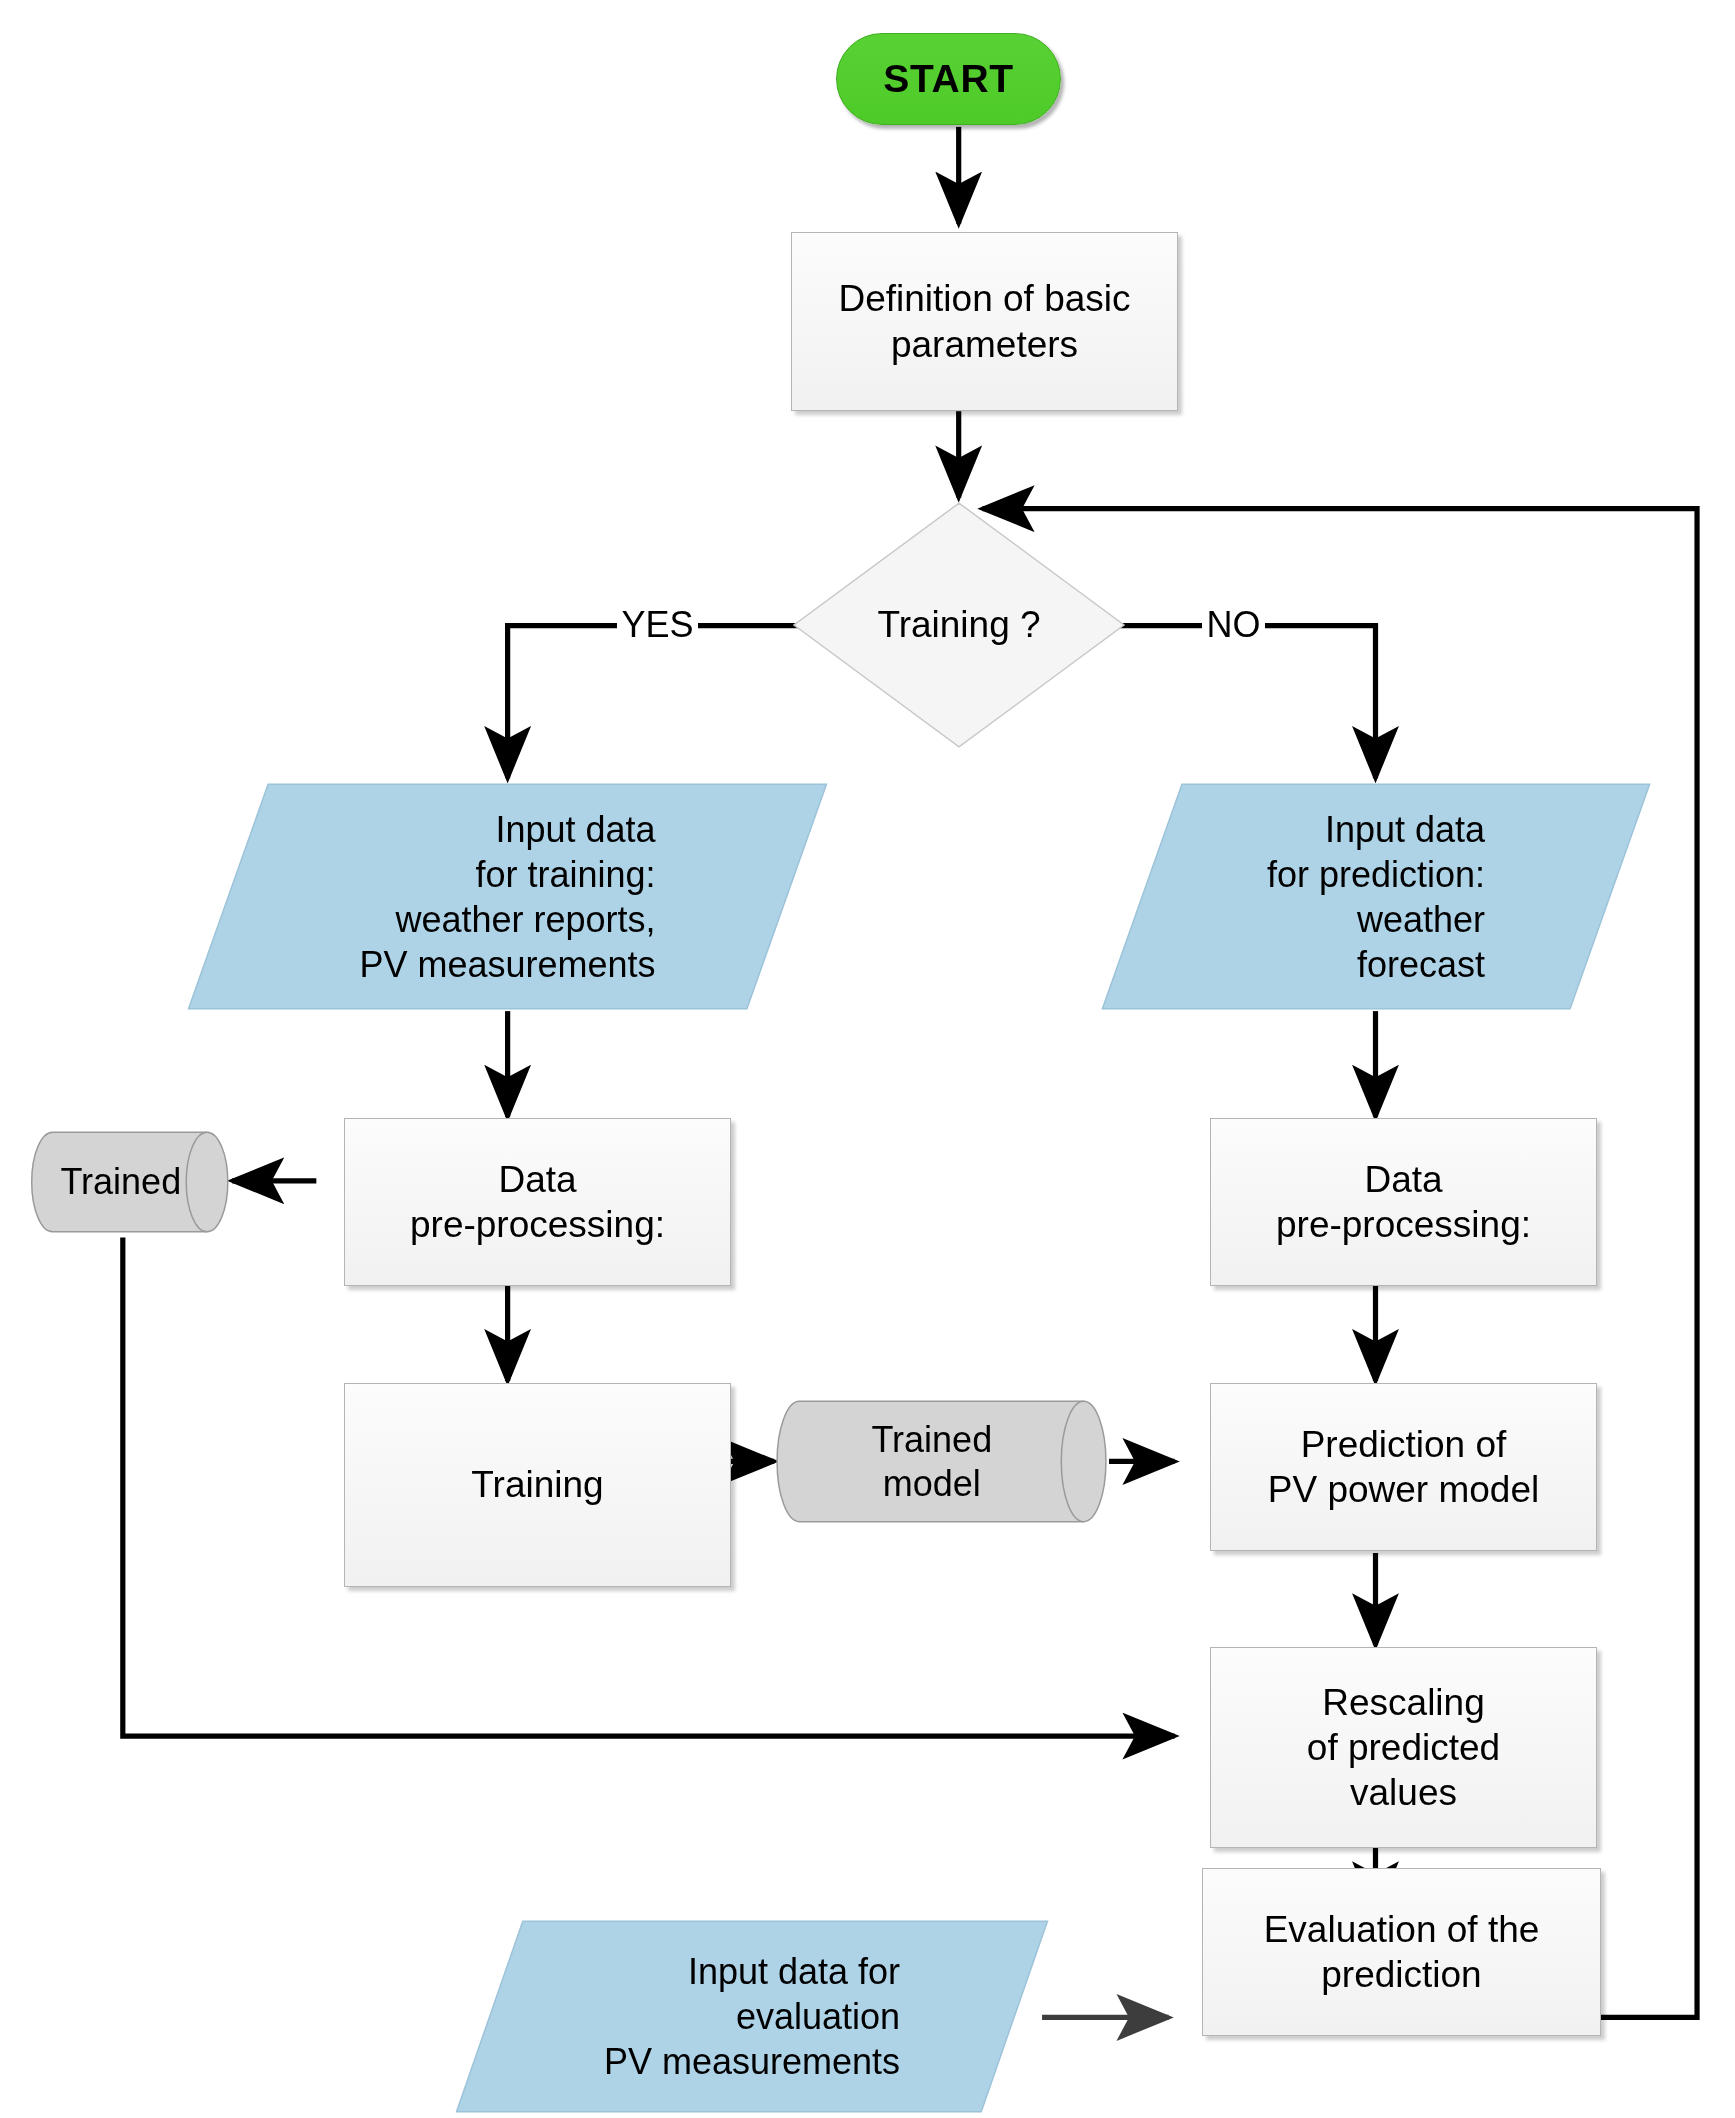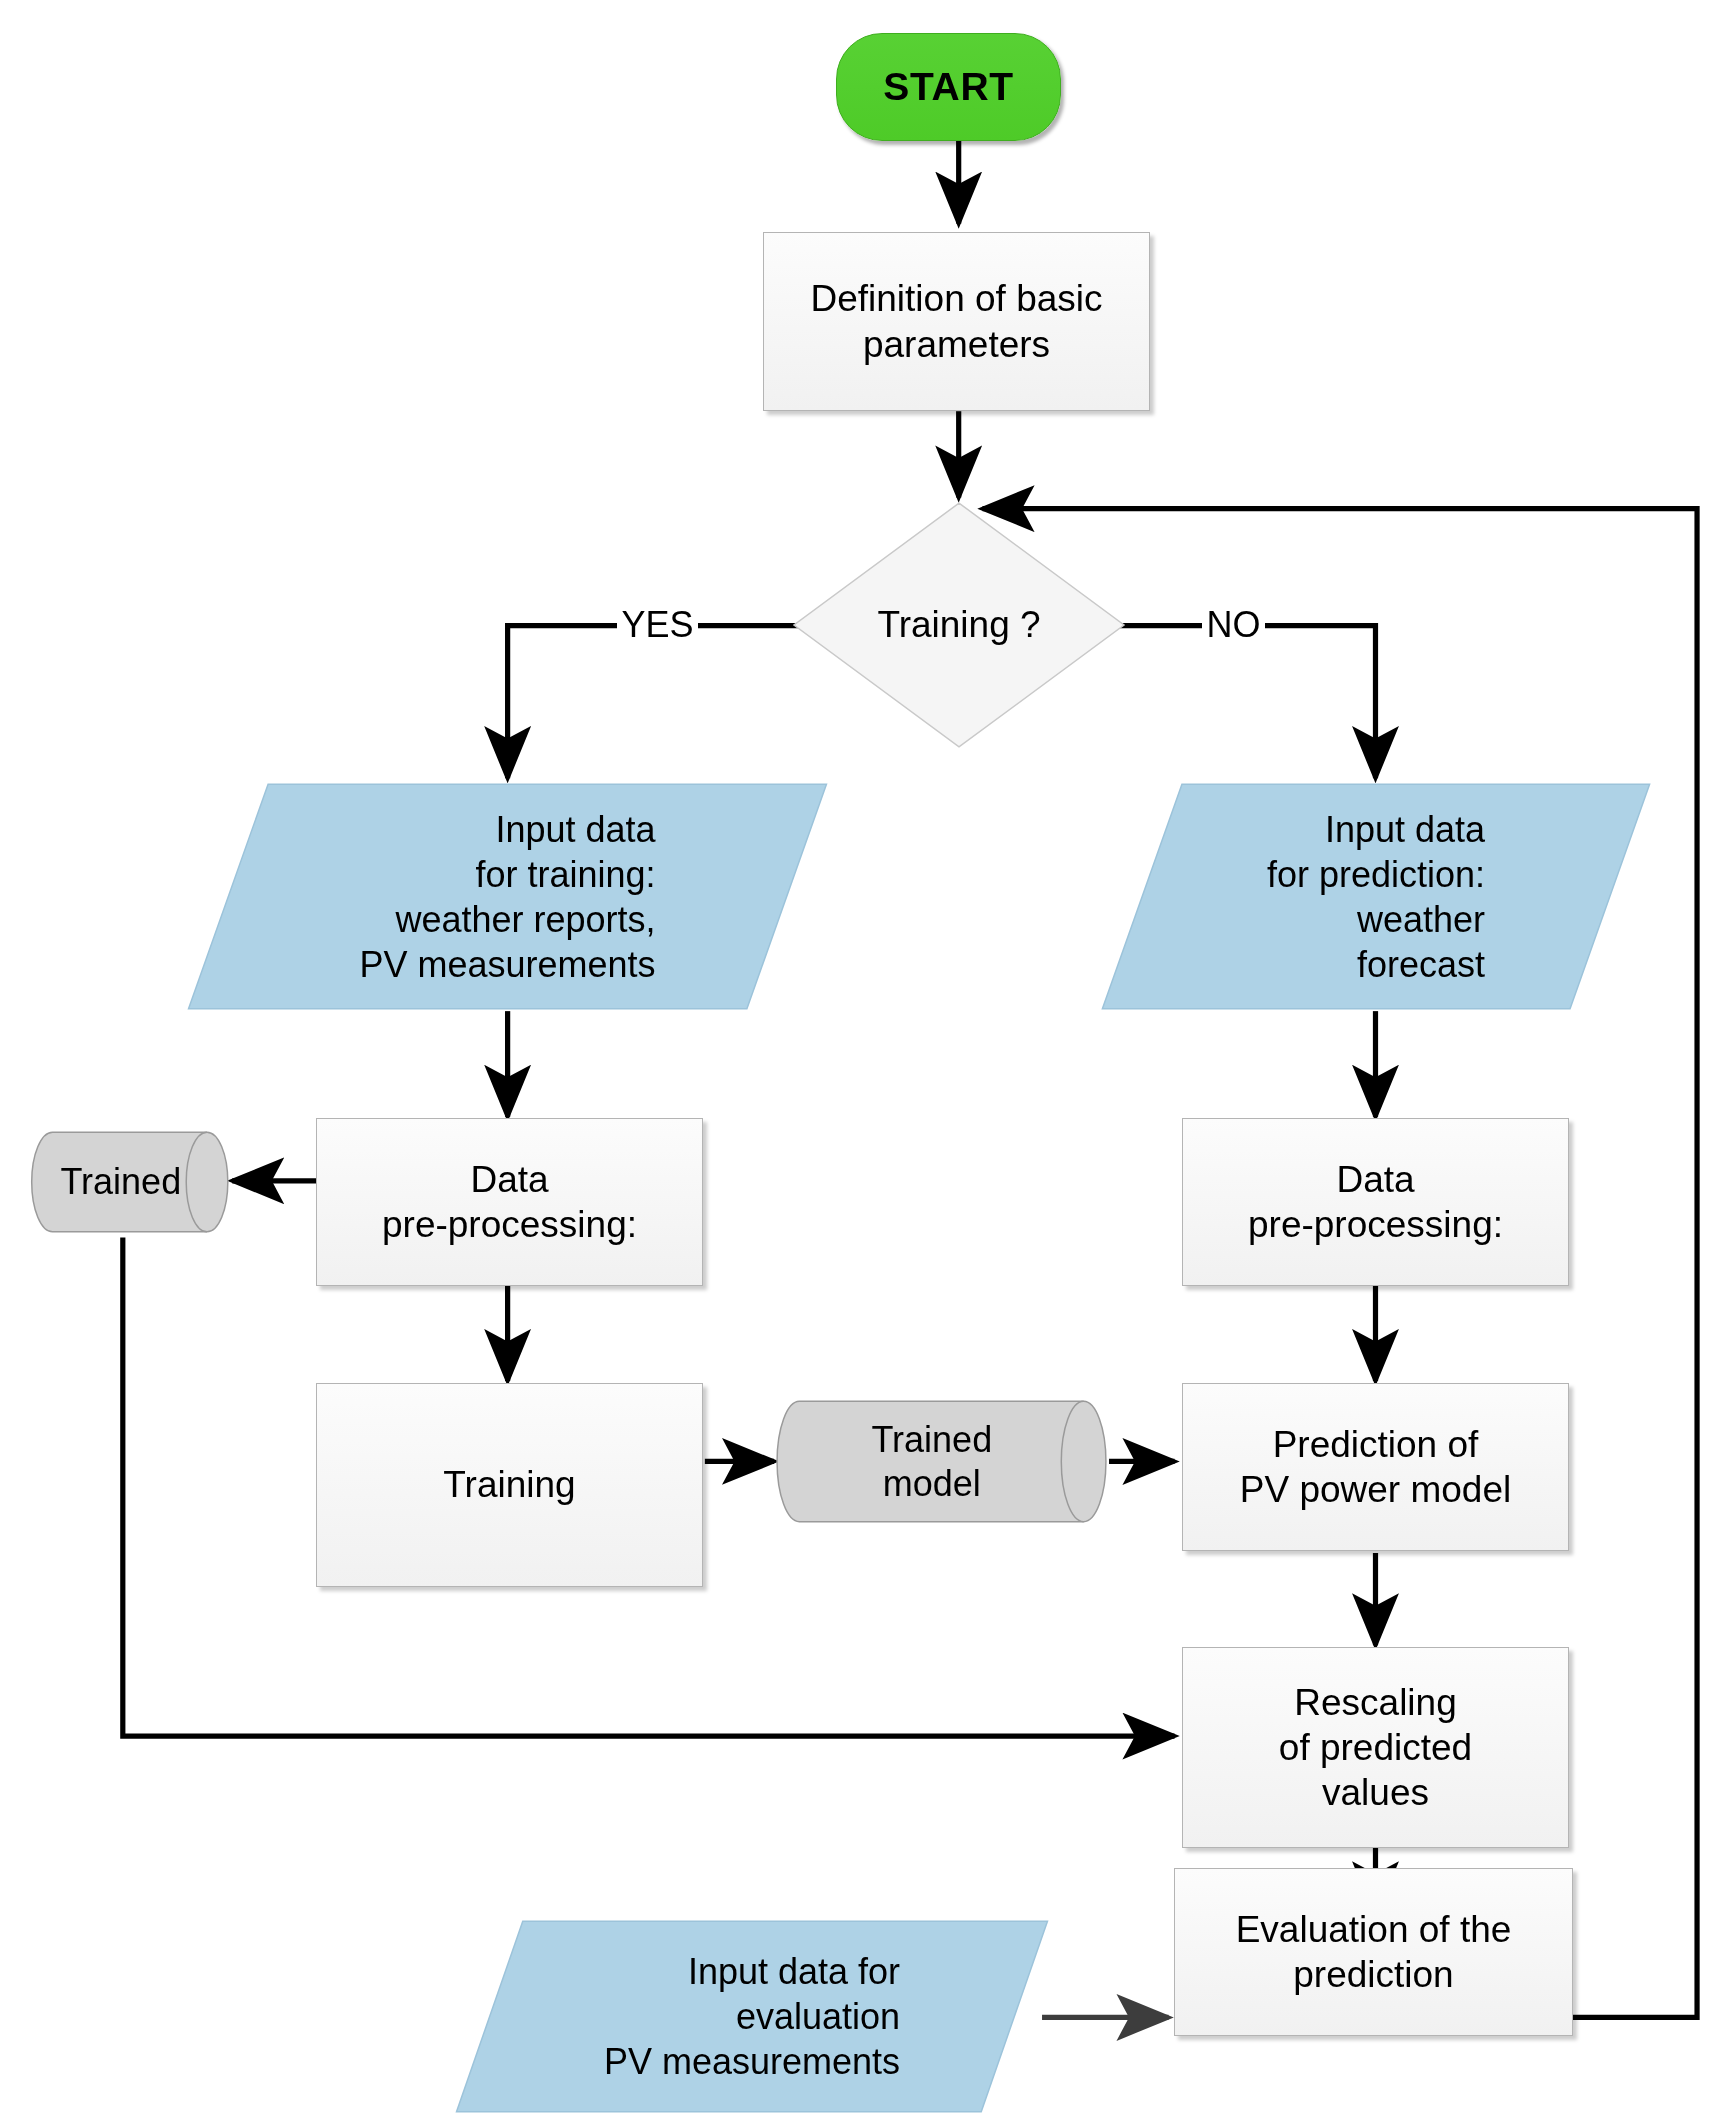--- a/index.html
+++ b/index.html
@@ -33,20 +33,21 @@
     font-size:39px;
     font-weight:bold;
     letter-spacing:0.7px;
   }
   
   .process{
     background:linear-gradient(180deg,#fcfcfc 0%,#f1f1f1 100%);
     border:1.5px solid #b4b4b4;
     box-shadow:3.7px 3.7px 3.7px rgba(0,0,0,.20);
     font-size:37px;
+    margin-left:28px;
   }
   
   .decision-wrap{position:absolute;z-index:5;}
   .decision-wrap svg{position:absolute;left:0;top:0;overflow:visible;}
   .decision-label{
     position:absolute;
     left:0;top:0;width:100%;height:100%;
     display:flex;align-items:center;justify-content:center;
     font-size:37px;color:#000;
   }
@@ -123,21 +124,21 @@
       <path d="M1848,2448 L1848,2570" marker-end="url(#arrow)"></path>
 
       <path d="M2113,2710 L2280,2710 L2280,683 L1320,683" marker-end="url(#arrow)"></path>
     </g>
 
     <g stroke="#3d3d3d" stroke-width="7" fill="none">
       <path d="M1400,2710 L1570,2710" marker-end="url(#arrowgray)"></path>
     </g>
   </svg>
 
-  <div class="node terminator" style="left:836px;top:33px;width:225px;height:108px;">START</div>
+  <div class="node terminator" style="left:836px;top:33px;width:225px;height:92px;">START</div>
 
   <div class="node process" style="left:763px;top:232px;width:387px;height:179px;">Definition of basic
 parameters</div>
 
   <div class="decision-wrap" style="left:791px;top:500px;width:336px;height:250px;">
     <svg width="336" height="250" viewBox="0 0 452 336" xmlns="http://www.w3.org/2000/svg">
       <polygon points="226,4 448,168 226,332 4,168" fill="#f5f5f5" stroke="#c9c9c9" stroke-width="2"></polygon>
     </svg>
     <div class="decision-label">Training ?</div>
   </div>

